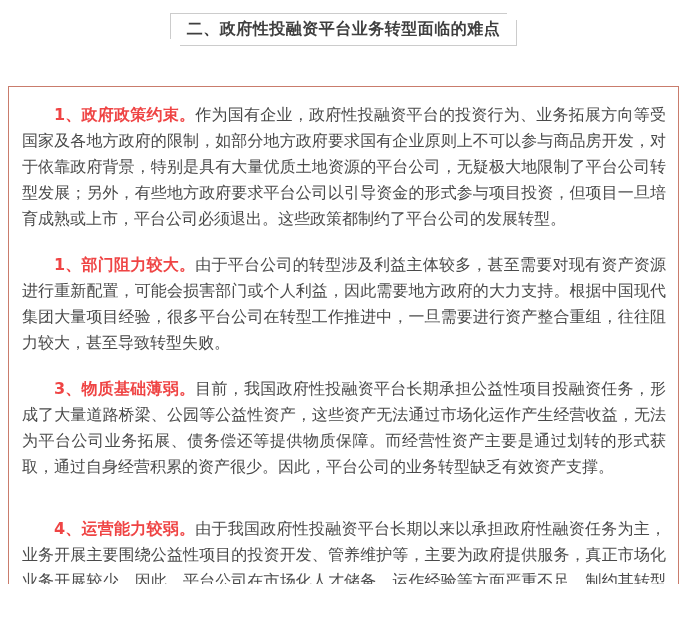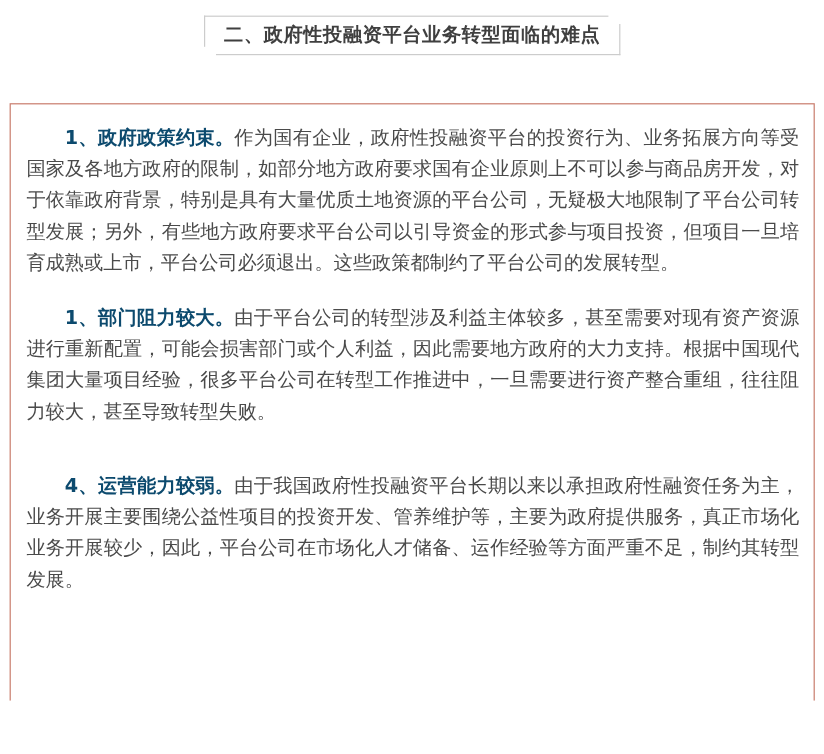--- a/index.html
+++ b/index.html
@@ -58,39 +58,40 @@
   .content-box p {
     font-size: 16px;
     line-height: 26px;
     color: #4a4a4a;
     text-indent: 2em;
     text-align: justify;
     margin-bottom: 20px;
   }
   .content-box p:last-child { margin-bottom: 0; margin-top: 36px; }
   .content-box p strong {
-    color: #0c4a6e;
+    color: #ef4444;
     font-weight: bold;
   }
 </style>
 </head>
 <body>
 
 <div class="page">
 
   <div class="title-wrap">
     <div class="title-box">
       <span>二、政府性投融资平台业务转型面临的难点</span>
     </div>
   </div>
 
   <div class="content-box">
 
     <p><strong>1、政府政策约束。</strong><span>作为国有企业，政府性投融资平台的投资行为、业务拓展方向等受国家及各地方政府的限制，如部分地方政府要求国有企业原则上不可以参与商品房开发，对于依靠政府背景，特别是具有大量优质土地资源的平台公司，无疑极大地限制了平台公司转型发展；另外，有些地方政府要求平台公司以引导资金的形式参与项目投资，但项目一旦培育成熟或上市，平台公司必须退出。这些政策都制约了平台公司的发展转型。</span></p>
 
     <p><strong>1、部门阻力较大。</strong><span>由于平台公司的转型涉及利益主体较多，甚至需要对现有资产资源进行重新配置，可能会损害部门或个人利益，因此需要地方政府的大力支持。根据中国现代集团大量项目经验，很多平台公司在转型工作推进中，一旦需要进行资产整合重组，往往阻力较大，甚至导致转型失败。</span></p>
 
+    <p><strong>3、物质基础薄弱。</strong><span>目前，我国政府性投融资平台长期承担公益性项目投融资任务，形成了大量道路桥梁、公园等公益性资产，这些资产无法通过市场化运作产生经营收益，无法为平台公司业务拓展、债务偿还等提供物质保障。而经营性资产主要是通过划转的形式获取，通过自身经营积累的资产很少。因此，平台公司的业务转型缺乏有效资产支撑。</span></p>
 
     <p><strong>4、运营能力较弱。</strong><span>由于我国政府性投融资平台长期以来以承担政府性融资任务为主，业务开展主要围绕公益性项目的投资开发、管养维护等，主要为政府提供服务，真正市场化业务开展较少，因此，平台公司在市场化人才储备、运作经验等方面严重不足，制约其转型发展。</span></p>
 
   </div>
 
 </div>
 
 </body></html>

